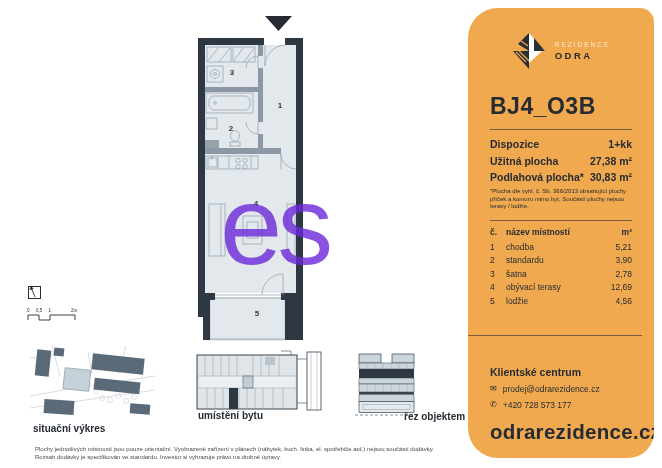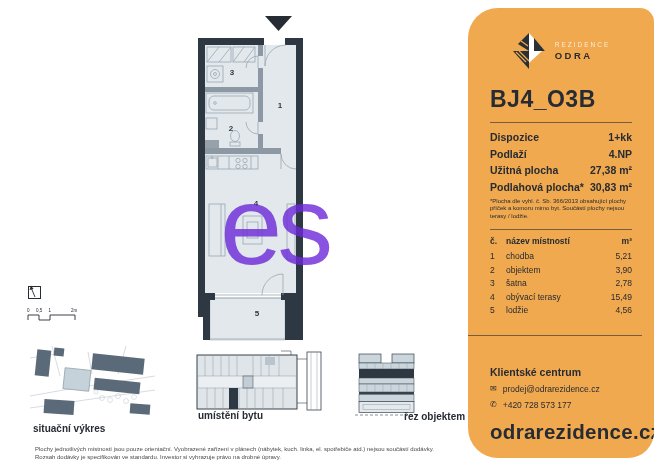--- a/index.html
+++ b/index.html
@@ -23,21 +23,21 @@
   .cap-sec{left:357px;top:411px;margin-left:47px;}
   .disclaimer{position:absolute;left:35px;top:445px;font-size:6px;line-height:8px;color:#4a4a4a;}
 
   
   .panel{position:absolute;left:468px;top:8px;width:186px;height:450px;background:#F0A94E;
          border-radius:30px 14px 26px 30px;overflow:hidden;}
   .panel-inner{padding:0 22px;}
   .logo-row{margin-top:24px;display:flex;justify-content:center;align-items:center;gap:9px;}
   .brand-line1{font-size:6.5px;letter-spacing:2px;color:rgba(255,255,255,.78);font-weight:500;}
   .brand-line2{font-size:9.5px;letter-spacing:2.5px;font-weight:800;color:#272B33;margin-top:2px;}
-  .unit-code{margin-top:16px;font-size:23px;font-weight:800;letter-spacing:.5px;}
+  .unit-code{margin-top:23px;font-size:23px;font-weight:800;letter-spacing:.5px;}
   .rule{border:0;border-top:1px solid rgba(38,43,51,.6);margin:9px 0 0 0;}
   .specs{margin-top:8px;display:flex;flex-direction:column;gap:4.5px;}
   .spec-row{display:flex;justify-content:space-between;align-items:flex-start;font-size:10.5px;}
   .spec-label{font-weight:600;}
   .spec-value{font-weight:700;}
   .footnote{margin-top:5px;font-size:6px;line-height:7.5px;font-weight:500;}
   .rooms{margin-top:6px;font-size:8.5px;}
   .trow{display:grid;grid-template-columns:16px 1fr auto;margin-bottom:3.5px;}
   .thead{font-weight:700;margin-bottom:5px;}
   .t-area{text-align:right;padding-left:36px;}
@@ -306,24 +306,20 @@
 
       <div class="unit-code">BJ4_O3B</div>
       <hr class="rule">
 
       <div class="specs">
         <div class="spec-row">
           <span class="spec-label">Dispozice</span>
           <span class="spec-value">1+kk</span>
         </div>
         <div class="spec-row">
-          <span class="spec-label">Podlaží</span>
-          <span class="spec-value">4.NP</span>
-        </div>
-        <div class="spec-row">
           <span class="spec-label">Užitná plocha</span>
           <span class="spec-value">27,38 m²</span>
         </div>
         <div class="spec-row">
           <span class="spec-label">Podlahová plocha*</span>
           <span class="spec-value">30,83 m²</span>
         </div>
       </div>
 
       <div class="footnote">*Plocha dle vyhl. č. Sb. 366/2013 obsahující plochy příček a komoru mimo byt. Součástí plochy nejsou terasy / lodžie.</div>
@@ -335,32 +331,32 @@
           <span>název místností</span>
           <span class="t-area">m²</span>
         </div>
         <div class="trow">
           <span>1</span>
           <span>chodba</span>
           <span class="t-area">5,21</span>
         </div>
         <div class="trow">
           <span>2</span>
-          <span>objektem</span>
+          <span>standardu</span>
           <span class="t-area">3,90</span>
         </div>
         <div class="trow">
           <span>3</span>
           <span>šatna</span>
           <span class="t-area">2,78</span>
         </div>
         <div class="trow">
           <span>4</span>
           <span>obývací terasy</span>
-          <span class="t-area">15,49</span>
+          <span class="t-area">12,69</span>
         </div>
         <div class="trow">
           <span>5</span>
           <span>lodžie</span>
           <span class="t-area">4,56</span>
         </div>
       </div>
     </div>
 
     <div class="panel-footer">

